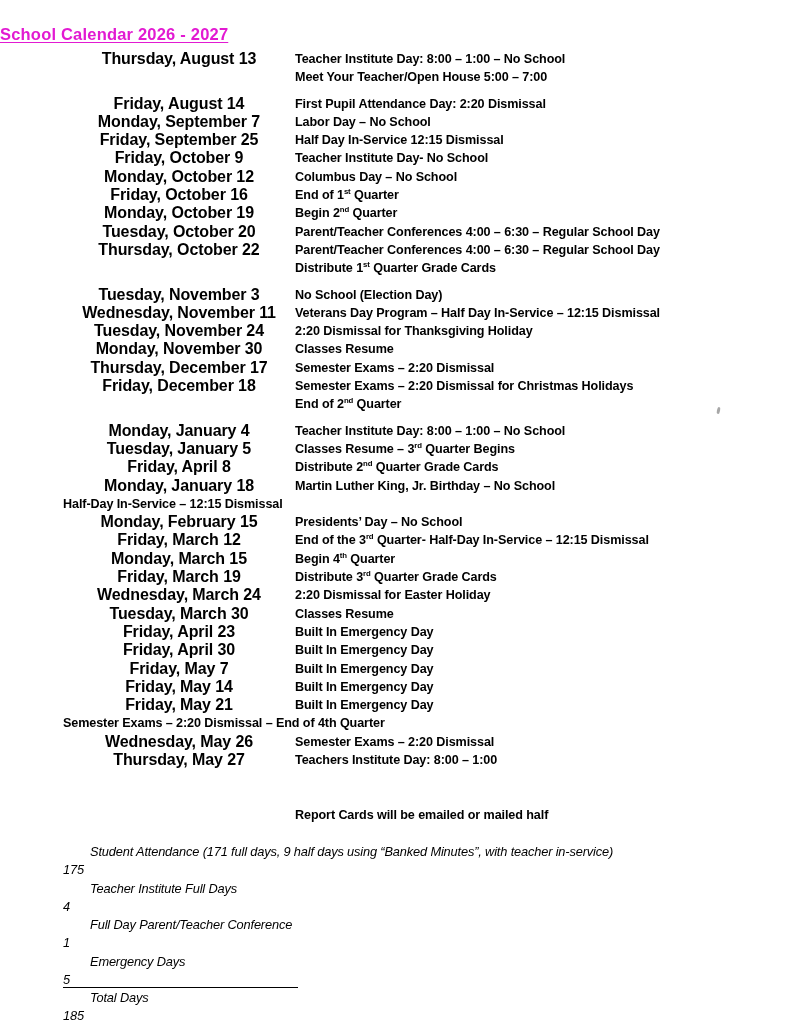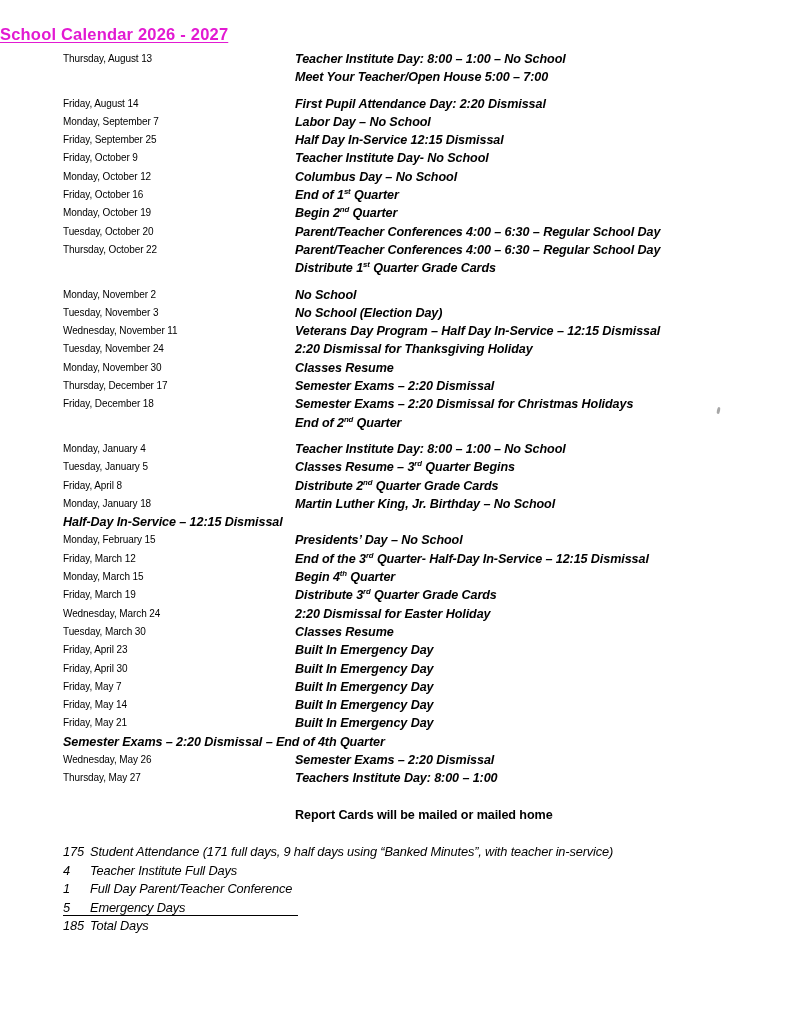--- a/index.html
+++ b/index.html
@@ -51,34 +51,34 @@
     display: flex;
     align-items: flex-start;
     line-height: 18.3px;
   }
   .row.gap-after {
     margin-bottom: 8px;
   }
   .col-date {
     width: 232px;
     flex: 0 0 232px;
-    font-size: 10px;
-    font-weight: normal;
+    font-size: 16px;
+    font-weight: bold;
     white-space: nowrap;
     letter-spacing: -0.1px;
+    text-align: center;
   }
   .col-events {
     flex: 1 1 auto;
     font-size: 12.6px;
     font-weight: bold;
     letter-spacing: -0.1px;
   }
   .evt {
     white-space: nowrap;
-    font-style: italic;
   }
   sup {
     font-size: 0.62em;
     vertical-align: super;
     line-height: 0;
   }
 
   
   .report-note {
     position: absolute;
@@ -114,20 +114,21 @@
     left: 0;
     bottom: 1px;
     width: 235px;
     height: 1.4px;
     background: #000;
   }
   .sum-count {
     display: inline-block;
     width: 27px;
     flex: 0 0 27px;
+    margin-top: 18px;
   }
   .sum-text {
     flex: 1 1 auto;
   }
 
   
   .artifact {
     position: absolute;
     left: 717px;
     top: 407px;
@@ -205,26 +206,20 @@
         </div>
       </div>
       <div class="row gap-after">
         <div class="col-date">Thursday, October 22</div>
         <div class="col-events">
           <div class="evt">Parent/Teacher Conferences 4:00 – 6:30 – Regular School Day</div>
           <div class="evt">Distribute 1<sup>st</sup> Quarter Grade Cards</div>
         </div>
       </div>
       <div class="row">
-        <div class="col-date">Monday, November 2</div>
-        <div class="col-events">
-          <div class="evt">No School</div>
-        </div>
-      </div>
-      <div class="row">
         <div class="col-date">Tuesday, November 3</div>
         <div class="col-events">
           <div class="evt">No School (Election Day)</div>
         </div>
       </div>
       <div class="row">
         <div class="col-date">Wednesday, November 11</div>
         <div class="col-events">
           <div class="evt">Veterans Day Program – Half Day In-Service – 12:15 Dismissal</div>
         </div>
@@ -361,21 +356,21 @@
         </div>
       </div>
       <div class="row">
         <div class="col-date">Thursday, May 27</div>
         <div class="col-events">
           <div class="evt">Teachers Institute Day: 8:00 – 1:00</div>
         </div>
       </div>
     </div>
 
-  <div class="report-note">Report Cards will be mailed or mailed home</div>
+  <div class="report-note">Report Cards will be emailed or mailed half</div>
 
   <div class="summary">
       <div class="sum-line">
         <span class="sum-count">175</span>
         <span class="sum-text">Student Attendance (171 full days, 9 half days using “Banked Minutes”, with teacher in-service)</span>
       </div>
       <div class="sum-line">
         <span class="sum-count">4</span>
         <span class="sum-text">Teacher Institute Full Days</span>
       </div>

